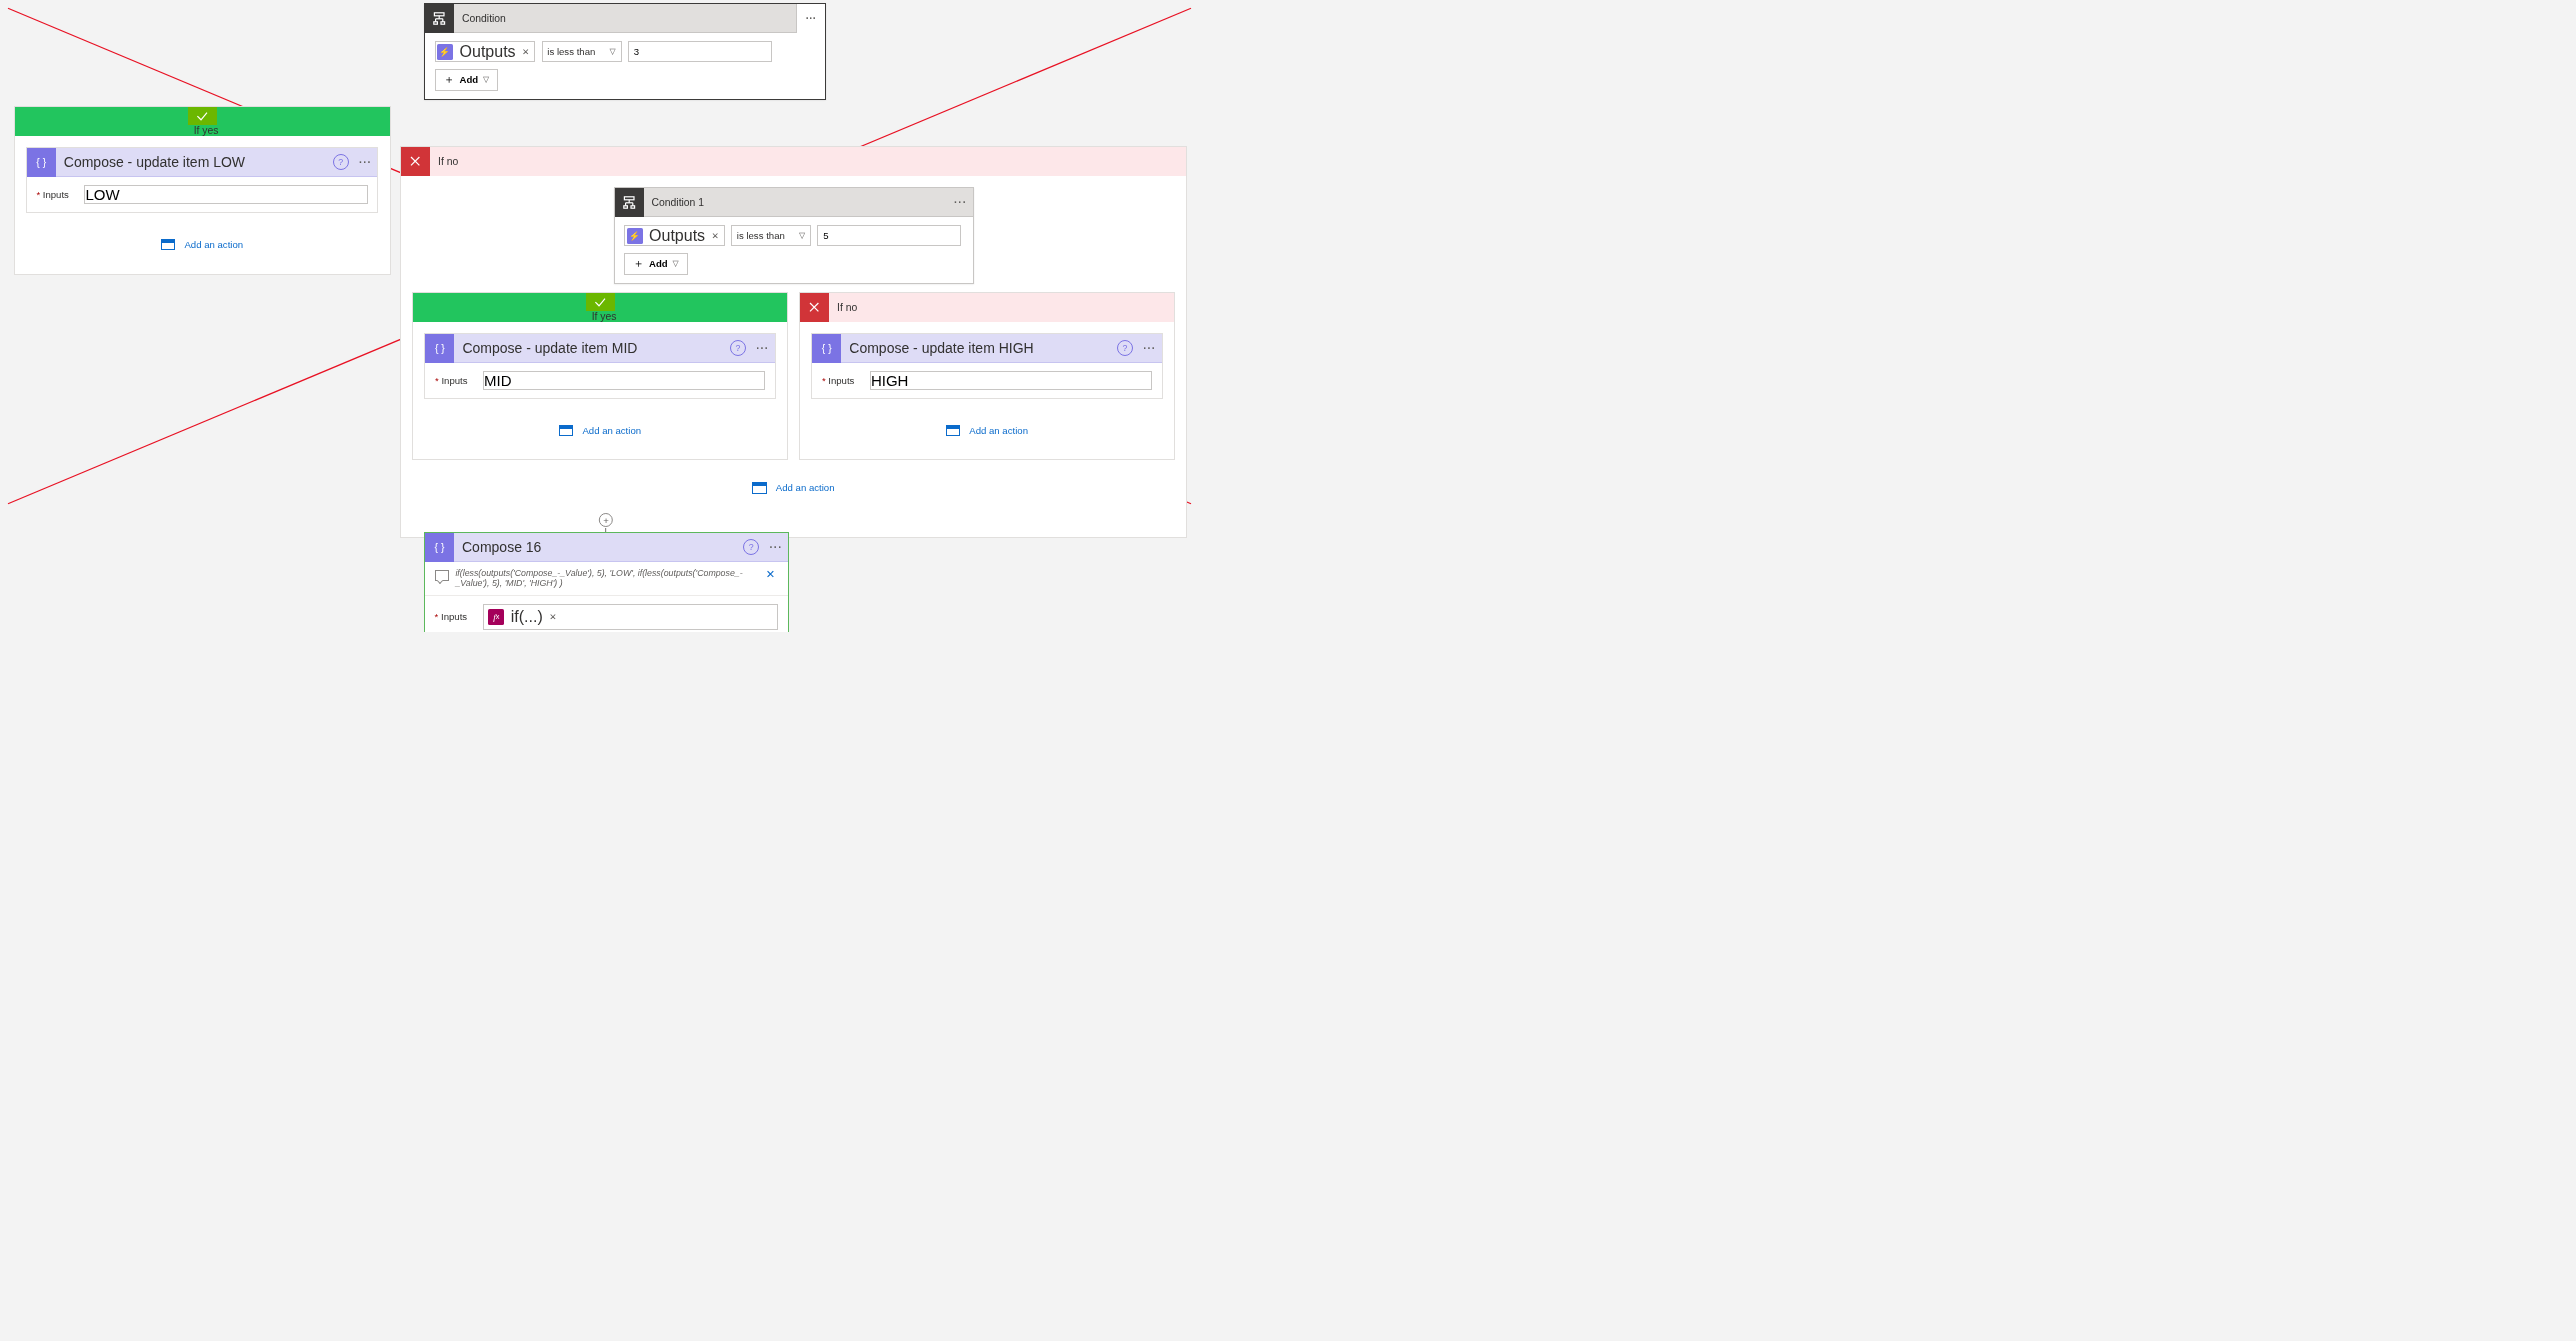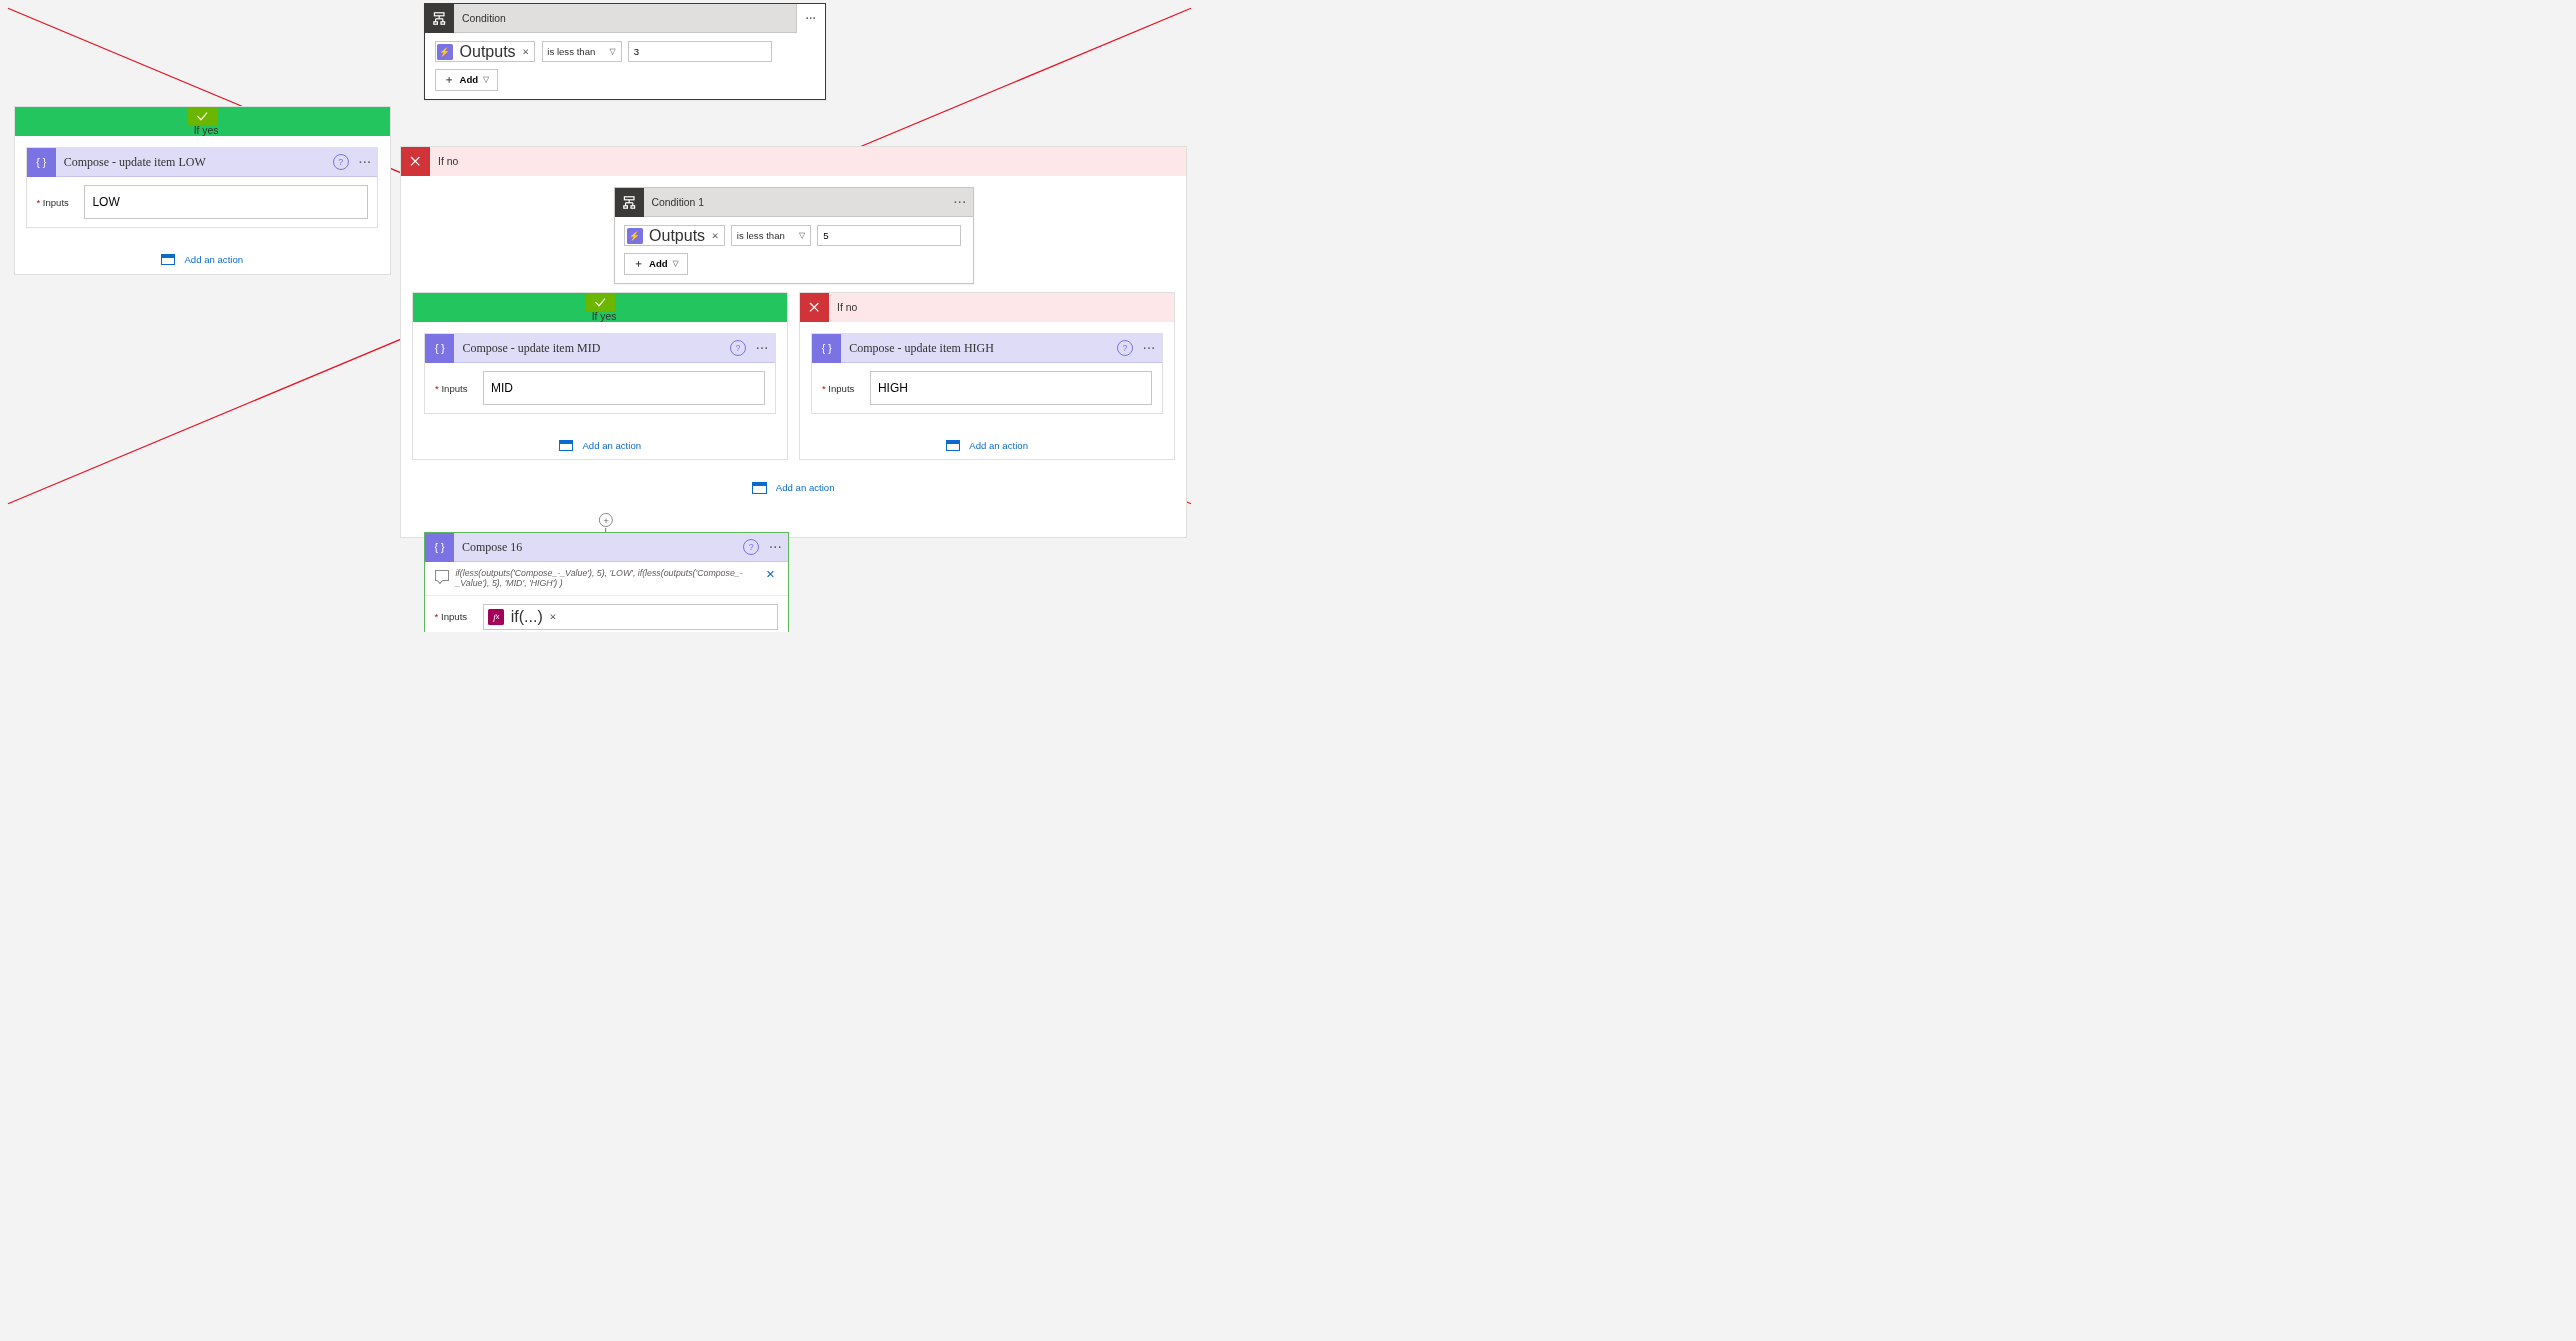--- a/index.html
+++ b/index.html
@@ -44,21 +44,21 @@
 
   .compose-head {
     display:flex;align-items:center;height:29px;
     background:#dedcf6;border-bottom:0.8px solid #c7c4f0;
   }
   .compose-icon {
     width:29px;height:29px;background:#7b73e4;
     display:flex;align-items:center;justify-content:center;flex-shrink:0;
     color:#fff;
   }
-  .compose-title { flex:1;padding-left:8px;font-size:12px;font-family:Liberation Serif, serif; }
+  .compose-title { flex:1;padding-left:8px;font-size:14px; }
   .help-q { width:16px;height:16px;border:0.8px solid #7b73e4;border-radius:50%;color:#7b73e4;font-size:8.8px;display:flex;align-items:center;justify-content:center;margin-right:4.8px;cursor:pointer; }
   .ell { width:24px;text-align:center;color:#605e5c;cursor:pointer;font-weight:bold;letter-spacing:0.8px; }
 
   
   .cond-body { padding:8px 9.6px; background:#fff; }
   .row { display:flex;gap:6.4px;align-items:center;margin-bottom:6.4px; }
   .token-wrap {
     border:0.8px solid #c8c6c4;display:flex;align-items:center;padding:1.6px;height:21px;
   }
   .token {
@@ -95,21 +95,21 @@
   .bno  { background:#fde7e9; }
   .b-icon { width:29px;height:29px;display:flex;align-items:center;justify-content:center;color:#fff; }
   .b-icon.yes { background:#6bb700; }
   .b-icon.no  { background:#d13438; }
   .b-title { padding-left:8px;font-size:10.4px; }
 
   .inner { padding:11.2px; }
   .field-row { display:flex;align-items:center;padding:8px 9.6px; }
   .req::before { content:"* ";color:#a80000; }
   .field-label { width:48px;font-size:9.6px;color:#323130; }
-  .field-input { flex:1;border:0.8px solid #c8c6c4;height:34px;padding:0 7px;font-size:12px;outline:none; }
+  .field-input { flex:1;border:0.8px solid #c8c6c4;height:19px;padding:0 0;font-size:15px;outline:none; }
   .field-box { flex:1;border:0.8px solid #c8c6c4;min-height:21px;padding:1.6px 3.2px;display:flex;align-items:center; }
 
   .add-action {
     display:flex;align-items:center;justify-content:center;gap:9px;
     color:#0b6bcb;font-size:9.6px;margin:14.4px auto 4.8px;cursor:pointer;
   }
   .aa-icon {
     width:14.4px;height:11.2px;border:1.6px solid #0b6bcb;border-top-width:4px;position:relative;
   }
 

